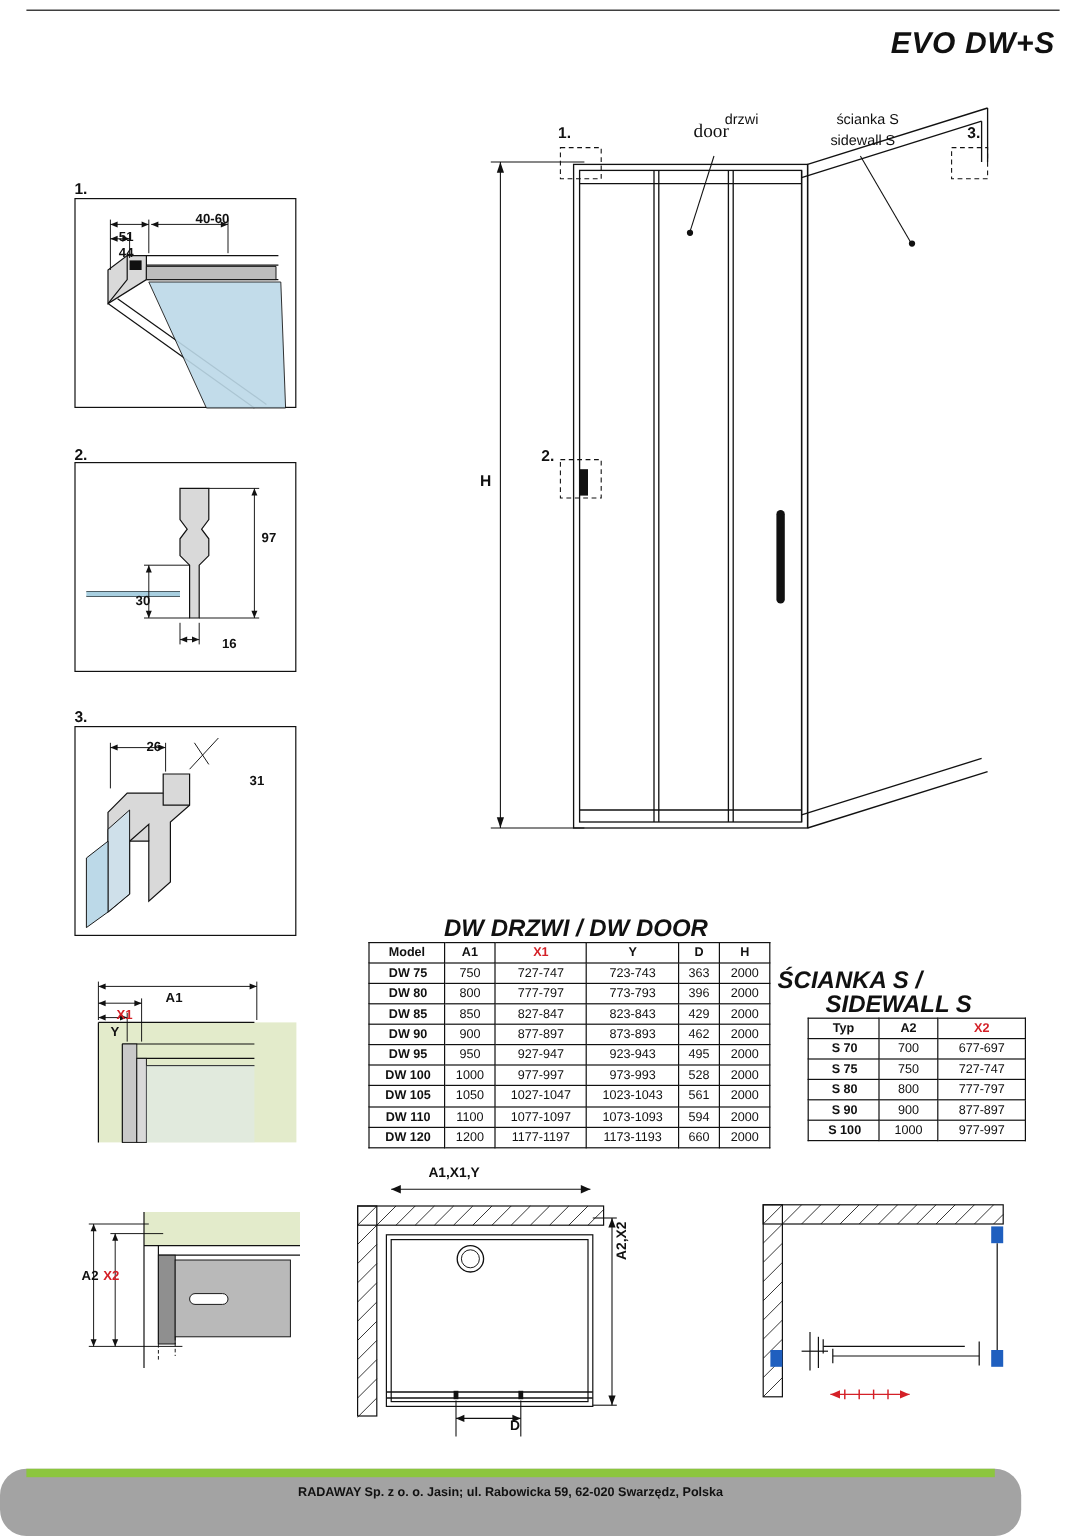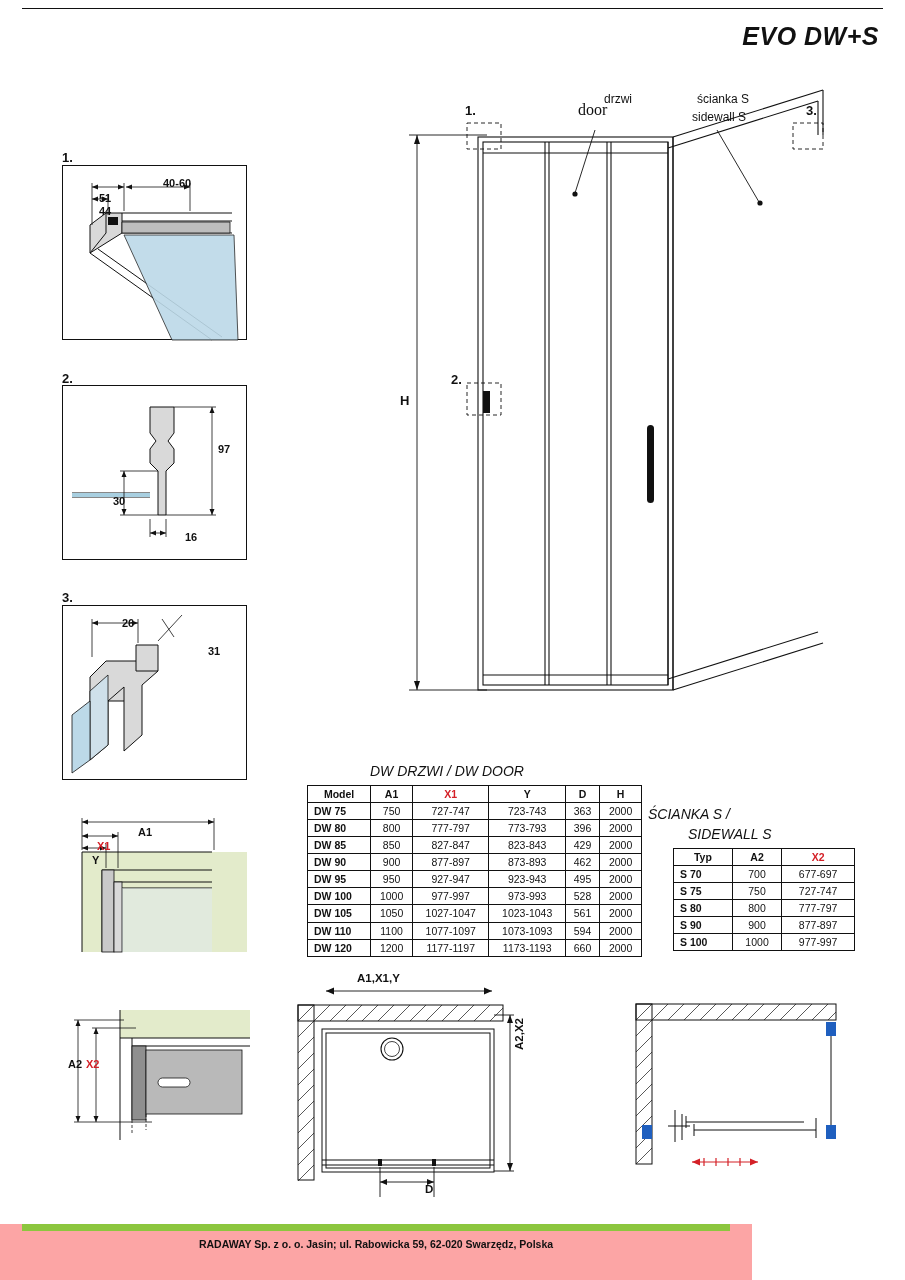--- a/index.html
+++ b/index.html
@@ -99,39 +99,40 @@
     text-align: center;
     font-weight: normal;
     line-height: 1.15;
   }
   table.spec th {
     font-weight: bold;
     font-size: 10.5px;
   }
   table.spec td.model {
     font-weight: bold;
-    text-align: left;
+    text-align: center;
     padding-left: 6px;
     margin-top: 37px;
   }
   .x-col { color: #d42027; }
   .tbl-title {
     position: absolute;
-    font-size: 14px;
-    font-weight: normal;
+    font-size: 20px;
+    font-weight: bold;
     font-style: italic;
   }
 
   
   .footer {
     position: absolute;
     left: 0; bottom: 0;
-    width: 752px;
+    width: 851px;
     height: 56px;
-    background: #fca5a5;
+    background: #a3a3a3;
+    border-radius: 22px;
   }
   .footer-bar {
     position: absolute;
     left: 22px; right: 22px; top: 0;
     height: 7px;
     background: #8cc63e;
   }
   .footer-line {
     position: absolute;
     width: 100%;

